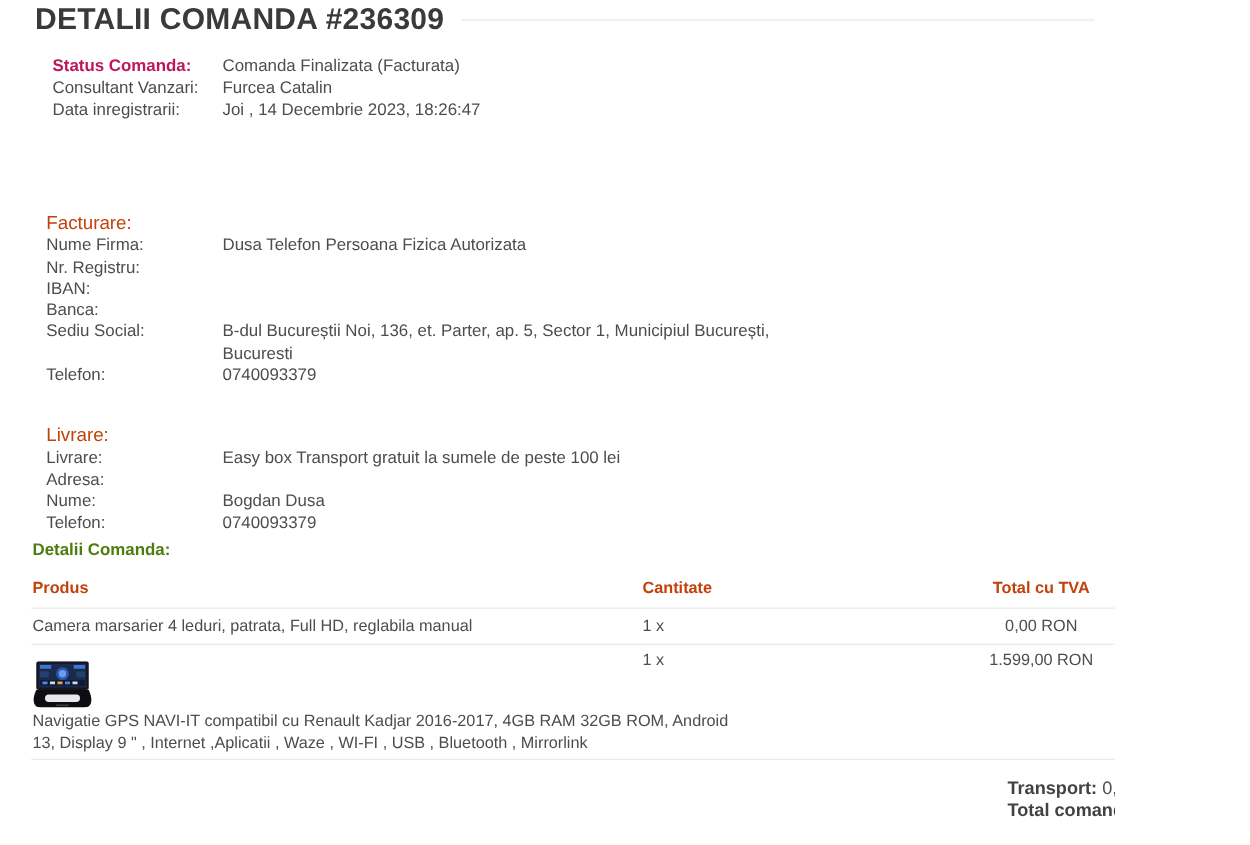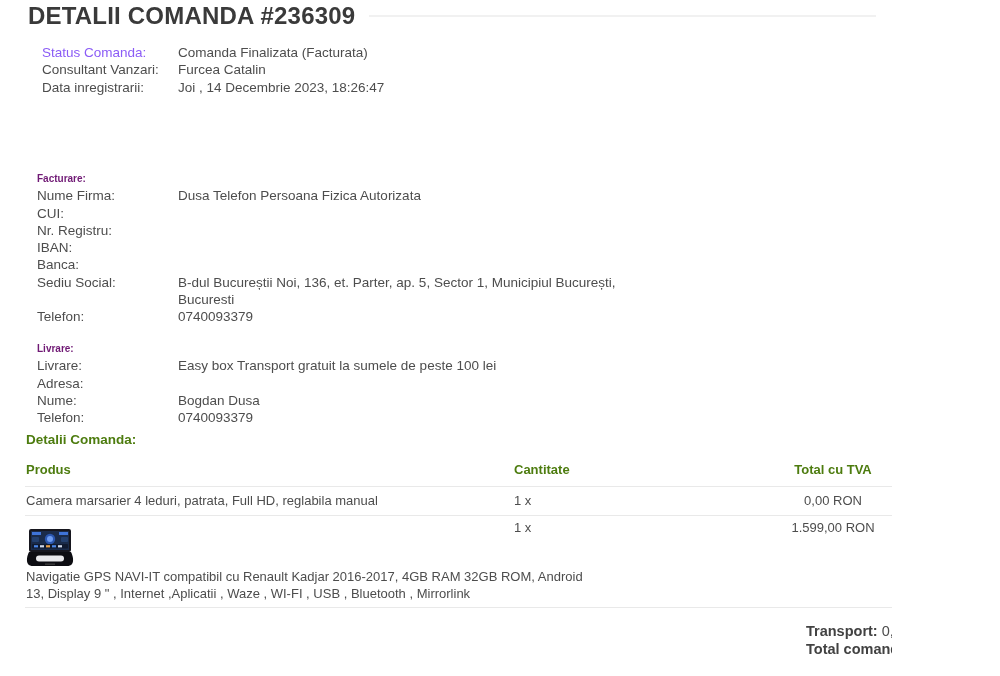--- a/index.html
+++ b/index.html
@@ -9,39 +9,39 @@
   
   .title-row { position:absolute; top:0; left:28px; right:16px; display:flex; align-items:center; }
   .page-title { font-size:24px; font-weight:700; color:#3a3a3a; line-height:32px; letter-spacing:.2px; white-space:nowrap; }
   .title-rule { flex:1; height:2px; background:#f1f1f1; margin-left:14px; }
 
   
   .kv-block { font-size:13.5px; line-height:17.3px; }
   .kv-row { display:flex; }
   .kv-label { flex:0 0 auto; }
   .kv-value { flex:0 1 auto; }
-  .bold { font-weight:400; color:#8b5cf6; }
-  .block-heading { font-weight:700; color:#701a75; font-size:10px; line-height:17.3px; }
+  .bold { font-weight:700; color:#be185d; }
+  .block-heading { font-weight:400; color:#c2410c; font-size:15px; line-height:17.3px; }
 
   #order-info { position:absolute; top:44px; left:42px; }
   #order-info .kv-label { width:136px; }
 
   #billing { position:absolute; top:170px; left:37px; }
   #billing .kv-label { width:141px; }
   #billing .kv-value { max-width:480px; }
 
   #delivery { position:absolute; top:340px; left:37px; }
   #delivery .kv-label { width:141px; }
   #delivery .kv-value { max-width:480px; }
 
   #detalii-heading { position:absolute; top:432px; left:26px; font-size:13.5px; font-weight:700; color:#4d7c0f; }
 
   
   #order-table { position:absolute; top:458px; left:25px; width:960px; font-size:13px; color:#4d4d4d; }
-  .thead { display:flex; font-weight:700; color:#4d7c0f; padding:4px 0 8px; border-bottom:1px solid #e9e9e9; line-height:16px; }
+  .thead { display:flex; font-weight:700; color:#c2410c; padding:4px 0 8px; border-bottom:1px solid #e9e9e9; line-height:16px; }
   .col-produs { width:488px; padding-left:1px; }
   .col-cant { width:167px; }
   .col-total { flex:1;text-align:center; }
   .trow { display:flex; border-bottom:1px solid #e9e9e9; line-height:16px; }
   .trow-1 { padding:6px 0 6px; }
   .trow-2 { padding:4px 0 5px; }
   .prod-media { margin:9px 0 2px; width:48px; height:37px; }
   .prod-desc { width:562px; line-height:17px; }
 
   
@@ -71,24 +71,20 @@
       <div class="kv-label">Data inregistrarii:</div>
       <div class="kv-value">Joi , 14 Decembrie 2023, 18:26:47</div>
     </div>
   </div>
 
   <div id="billing" class="kv-block">
     <div class="block-heading">Facturare:</div>
     <div class="kv-row">
       <div class="kv-label">Nume Firma:</div>
       <div class="kv-value">Dusa Telefon Persoana Fizica Autorizata</div>
-    </div>
-    <div class="kv-row">
-      <div class="kv-label">CUI:</div>
-      <div class="kv-value"></div>
     </div>
     <div class="kv-row">
       <div class="kv-label">Nr. Registru:</div>
       <div class="kv-value"></div>
     </div>
     <div class="kv-row">
       <div class="kv-label">IBAN:</div>
       <div class="kv-value"></div>
     </div>
     <div class="kv-row">

